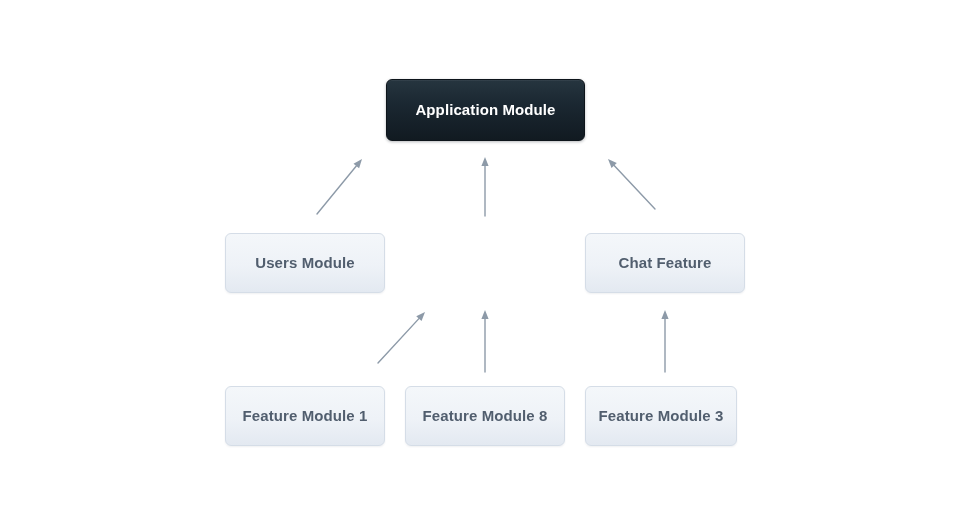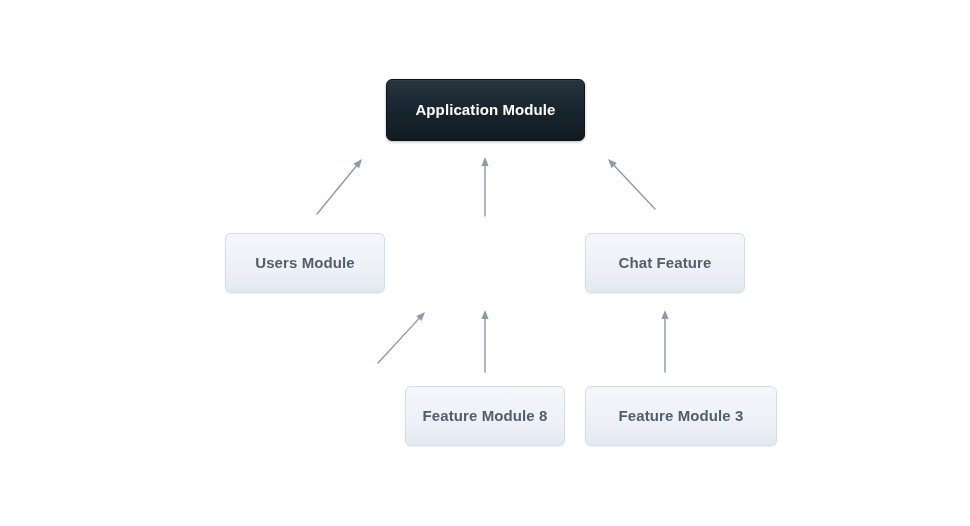--- a/index.html
+++ b/index.html
@@ -105,22 +105,25 @@
 
   <div class="node leaf" style="left:225px; top:233px; width:160px; height:60px;">
     <span class="node-label">Users Module</span>
   </div>
 
 
   <div class="node leaf" style="left:585px; top:233px; width:160px; height:60px;">
     <span class="node-label">Chat Feature</span>
   </div>
 
+  <div class="node leaf" style="left:225px; top:386px; width:160px; height:60px;">
+    <span class="node-label">Feature Module 1</span>
+  </div>
 
   <div class="node leaf" style="left:405px; top:386px; width:160px; height:60px;">
     <span class="node-label">Feature Module 8</span>
   </div>
 
-  <div class="node leaf" style="left:585px; top:386px; width:192px; height:60px;">
+  <div class="node leaf" style="left:585px; top:386px; width:152px; height:60px;">
     <span class="node-label">Feature Module 3</span>
   </div>
 
 </div>
 
 </body></html>

